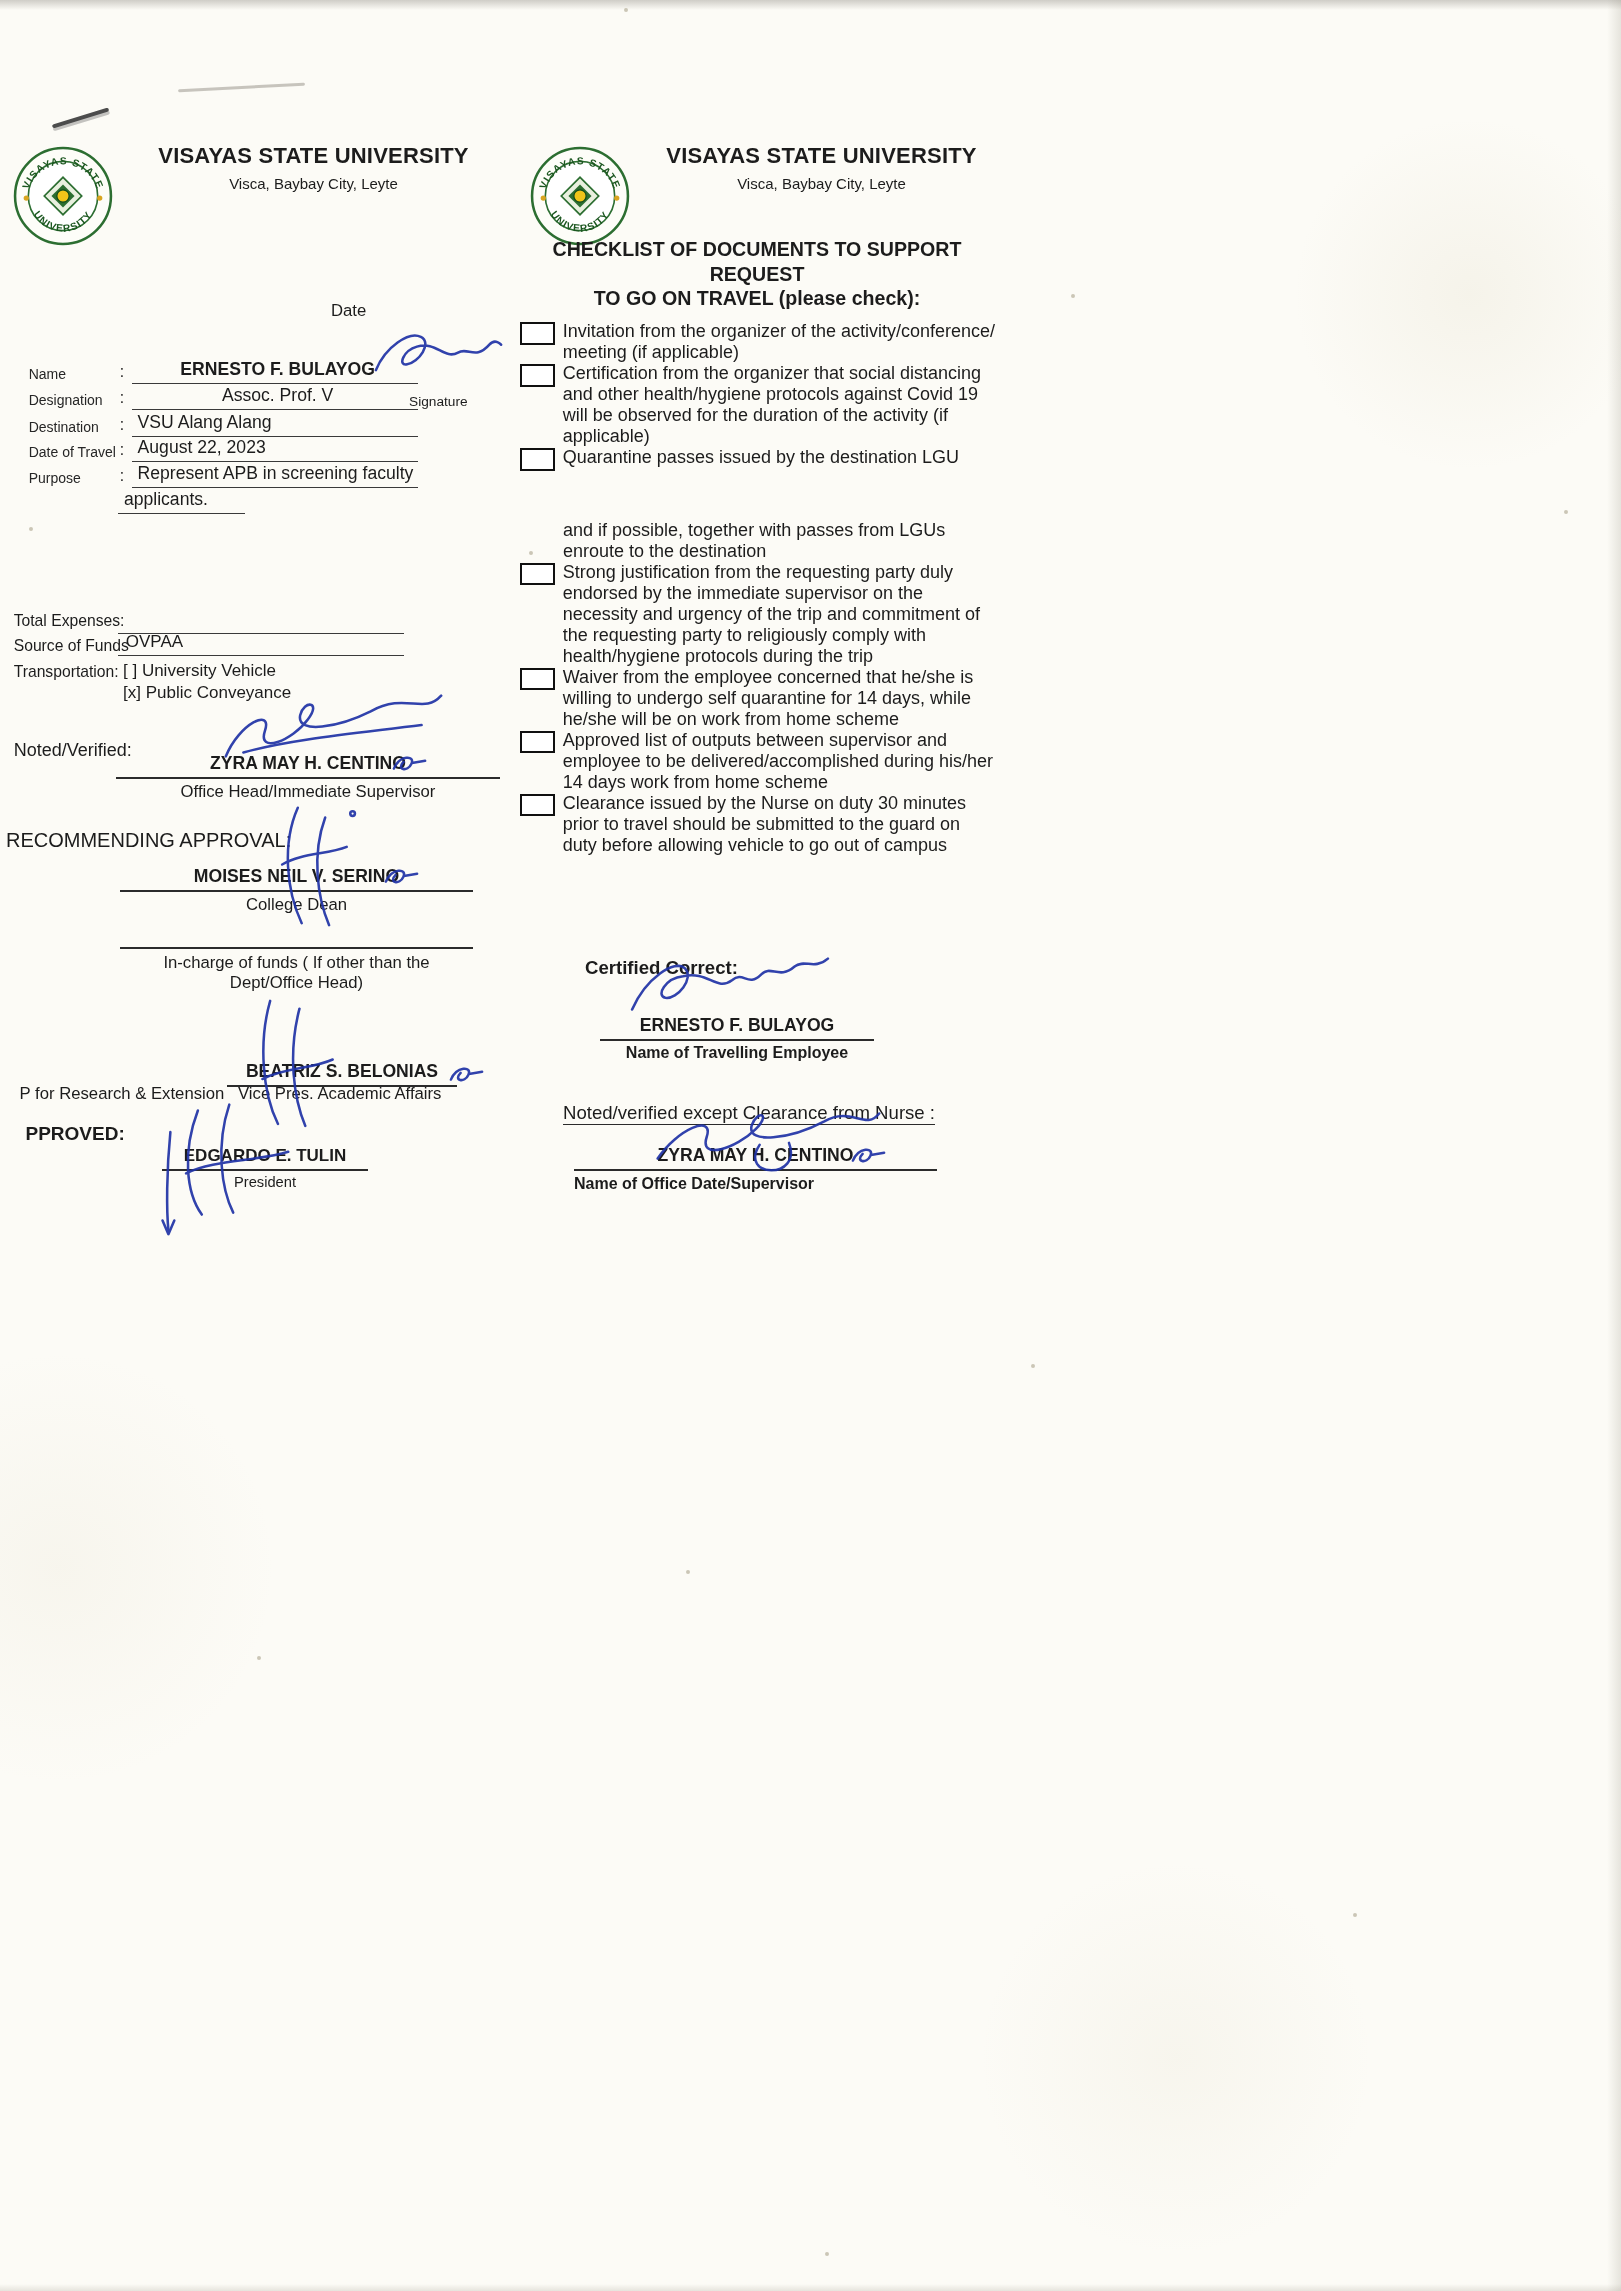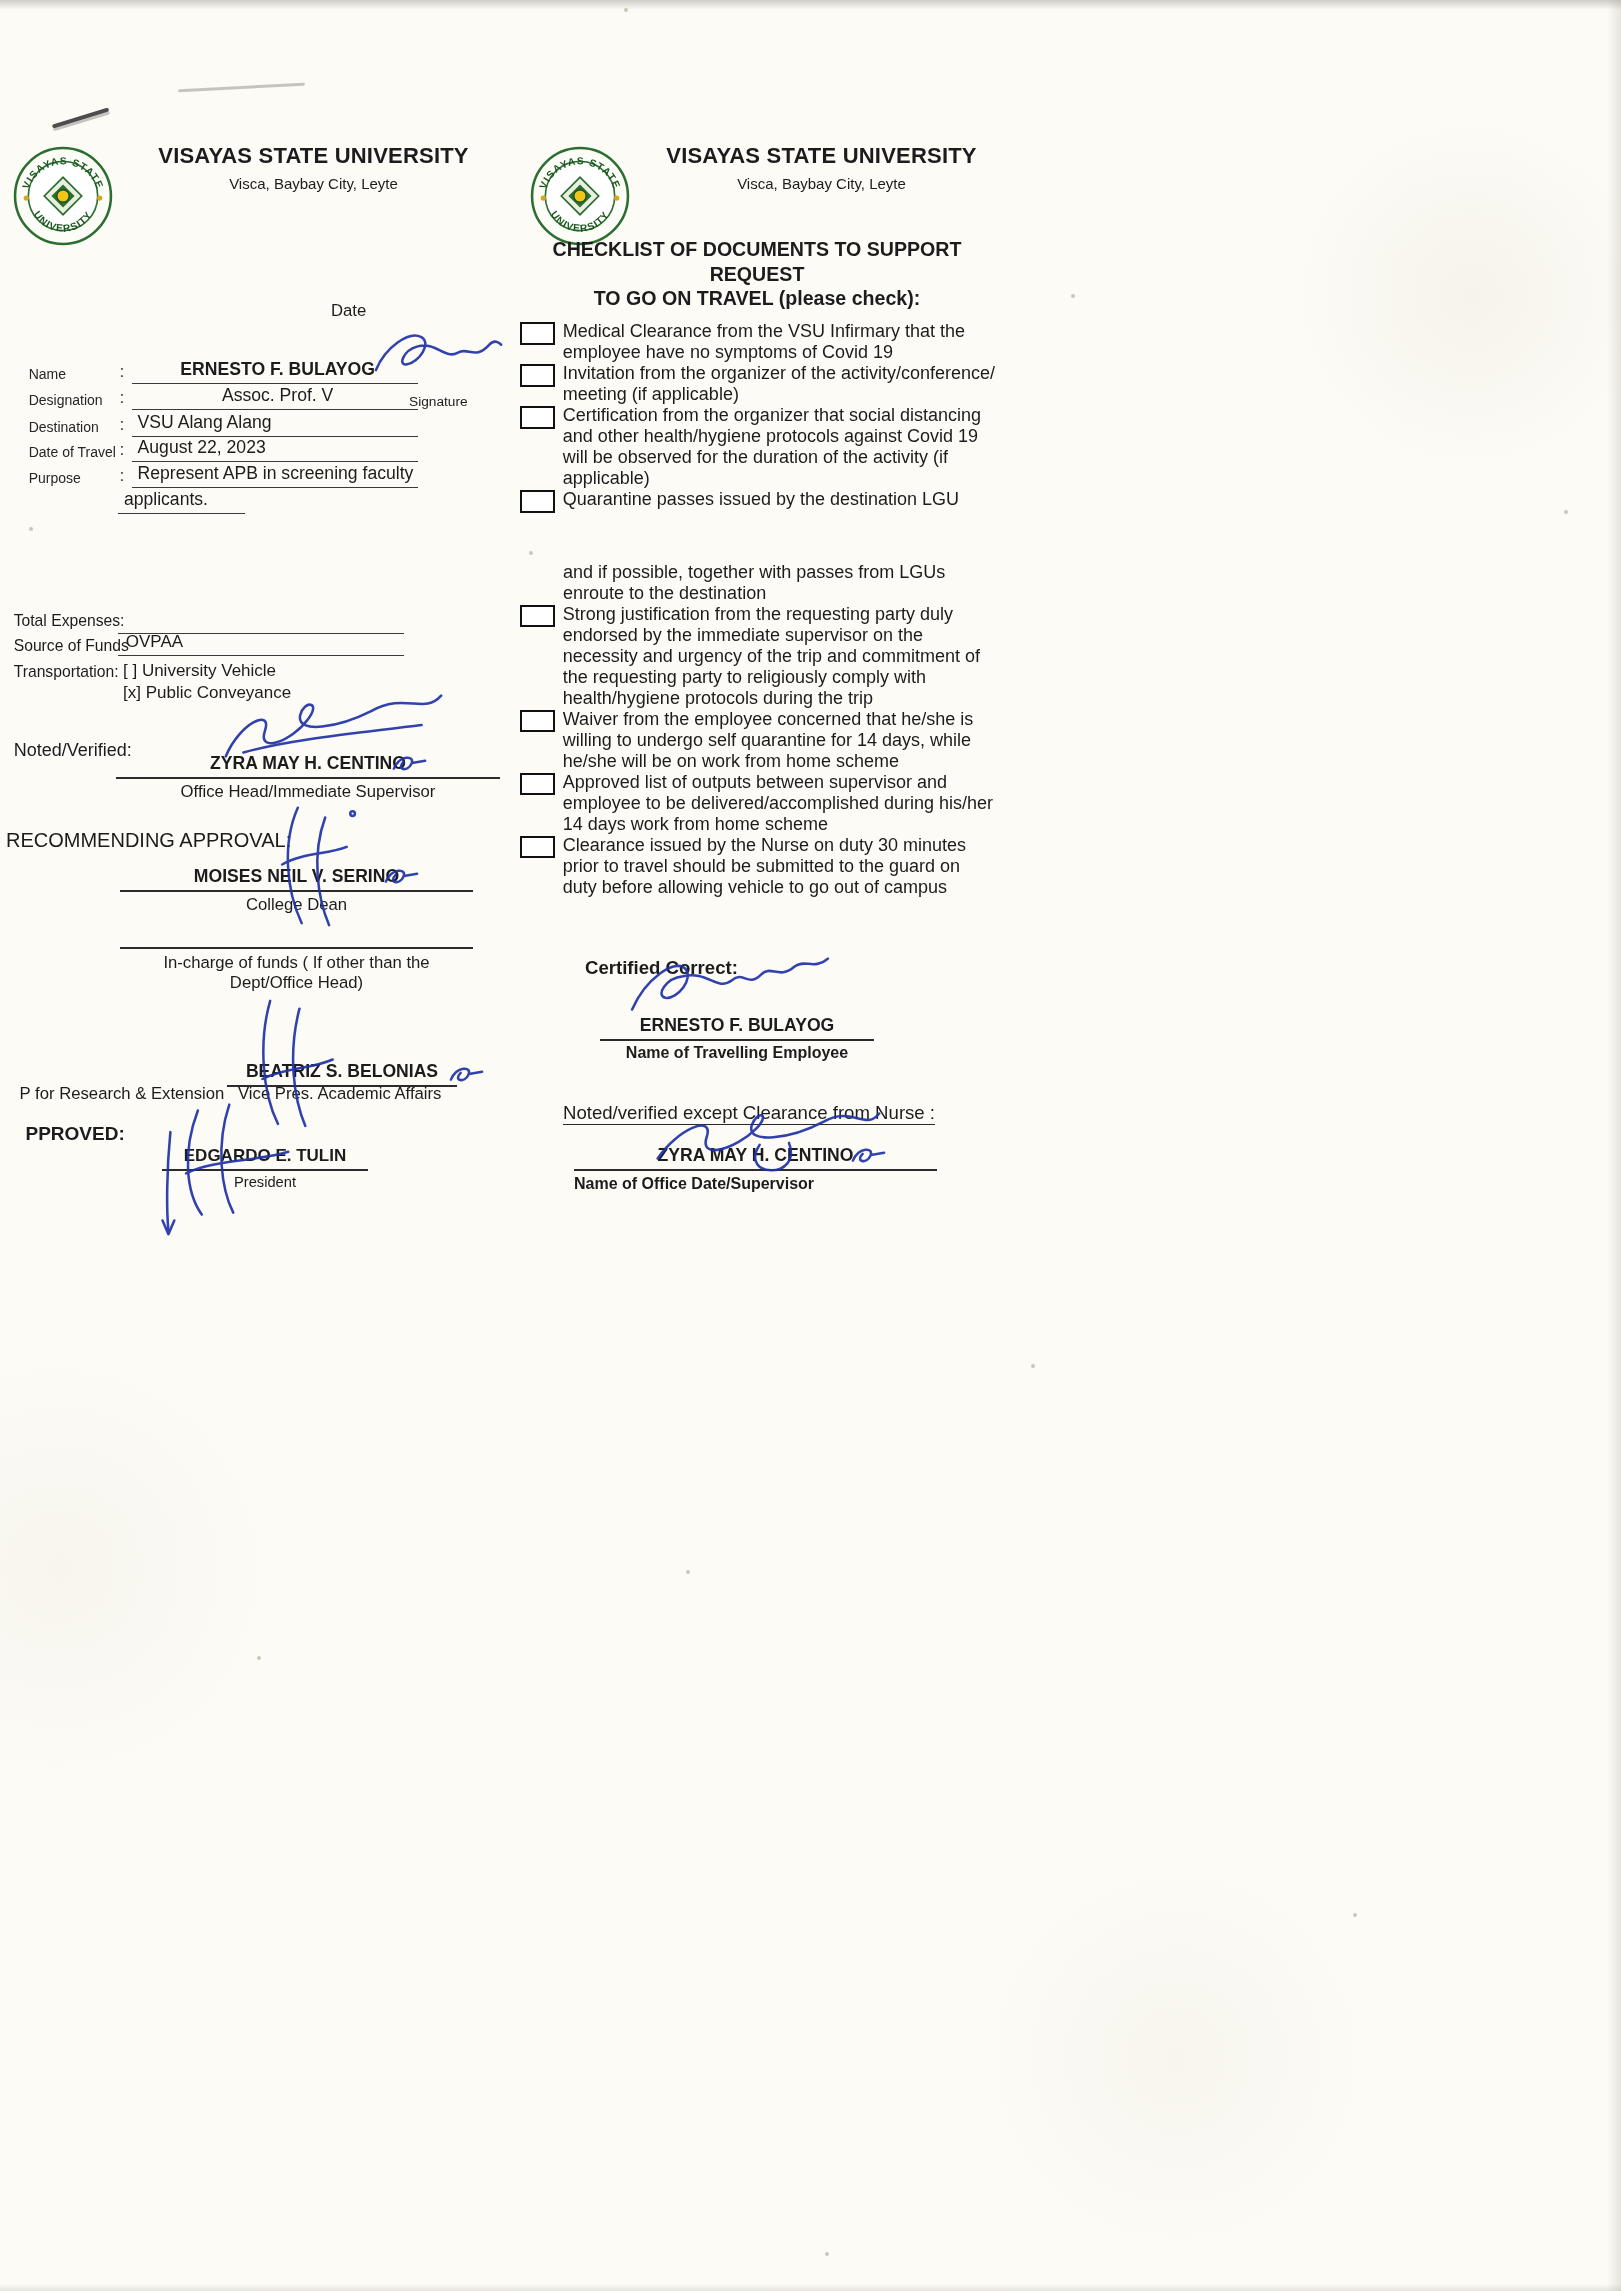--- a/index.html
+++ b/index.html
@@ -205,24 +205,20 @@
   </div>
 
   <div class="abs center" style="left:518px;top:237px;width:478px">
     <div class="r-title">CHECKLIST OF DOCUMENTS TO SUPPORT REQUEST</div>
     <div class="r-title">TO GO ON TRAVEL (please check):</div>
   </div>
 
   <div class="abs checklist" style="left:520px;top:321px">
     <div class="chk-item">
       <span class="chk-box"></span>
-      <div class="chk-text">Medical Clearance from the VSU Infirmary that the employee have no symptoms of Covid 19</div>
-    </div>
-    <div class="chk-item">
-      <span class="chk-box"></span>
       <div class="chk-text">Invitation from the organizer of the activity/conference/ meeting (if applicable)</div>
     </div>
     <div class="chk-item">
       <span class="chk-box"></span>
       <div class="chk-text">Certification from the organizer that social distancing and other health/hygiene protocols against Covid 19 will be observed for the duration of the activity (if applicable)</div>
     </div>
     <div class="chk-item">
       <span class="chk-box"></span>
       <div class="chk-text">Quarantine passes issued by the destination LGU</div>
     </div>

